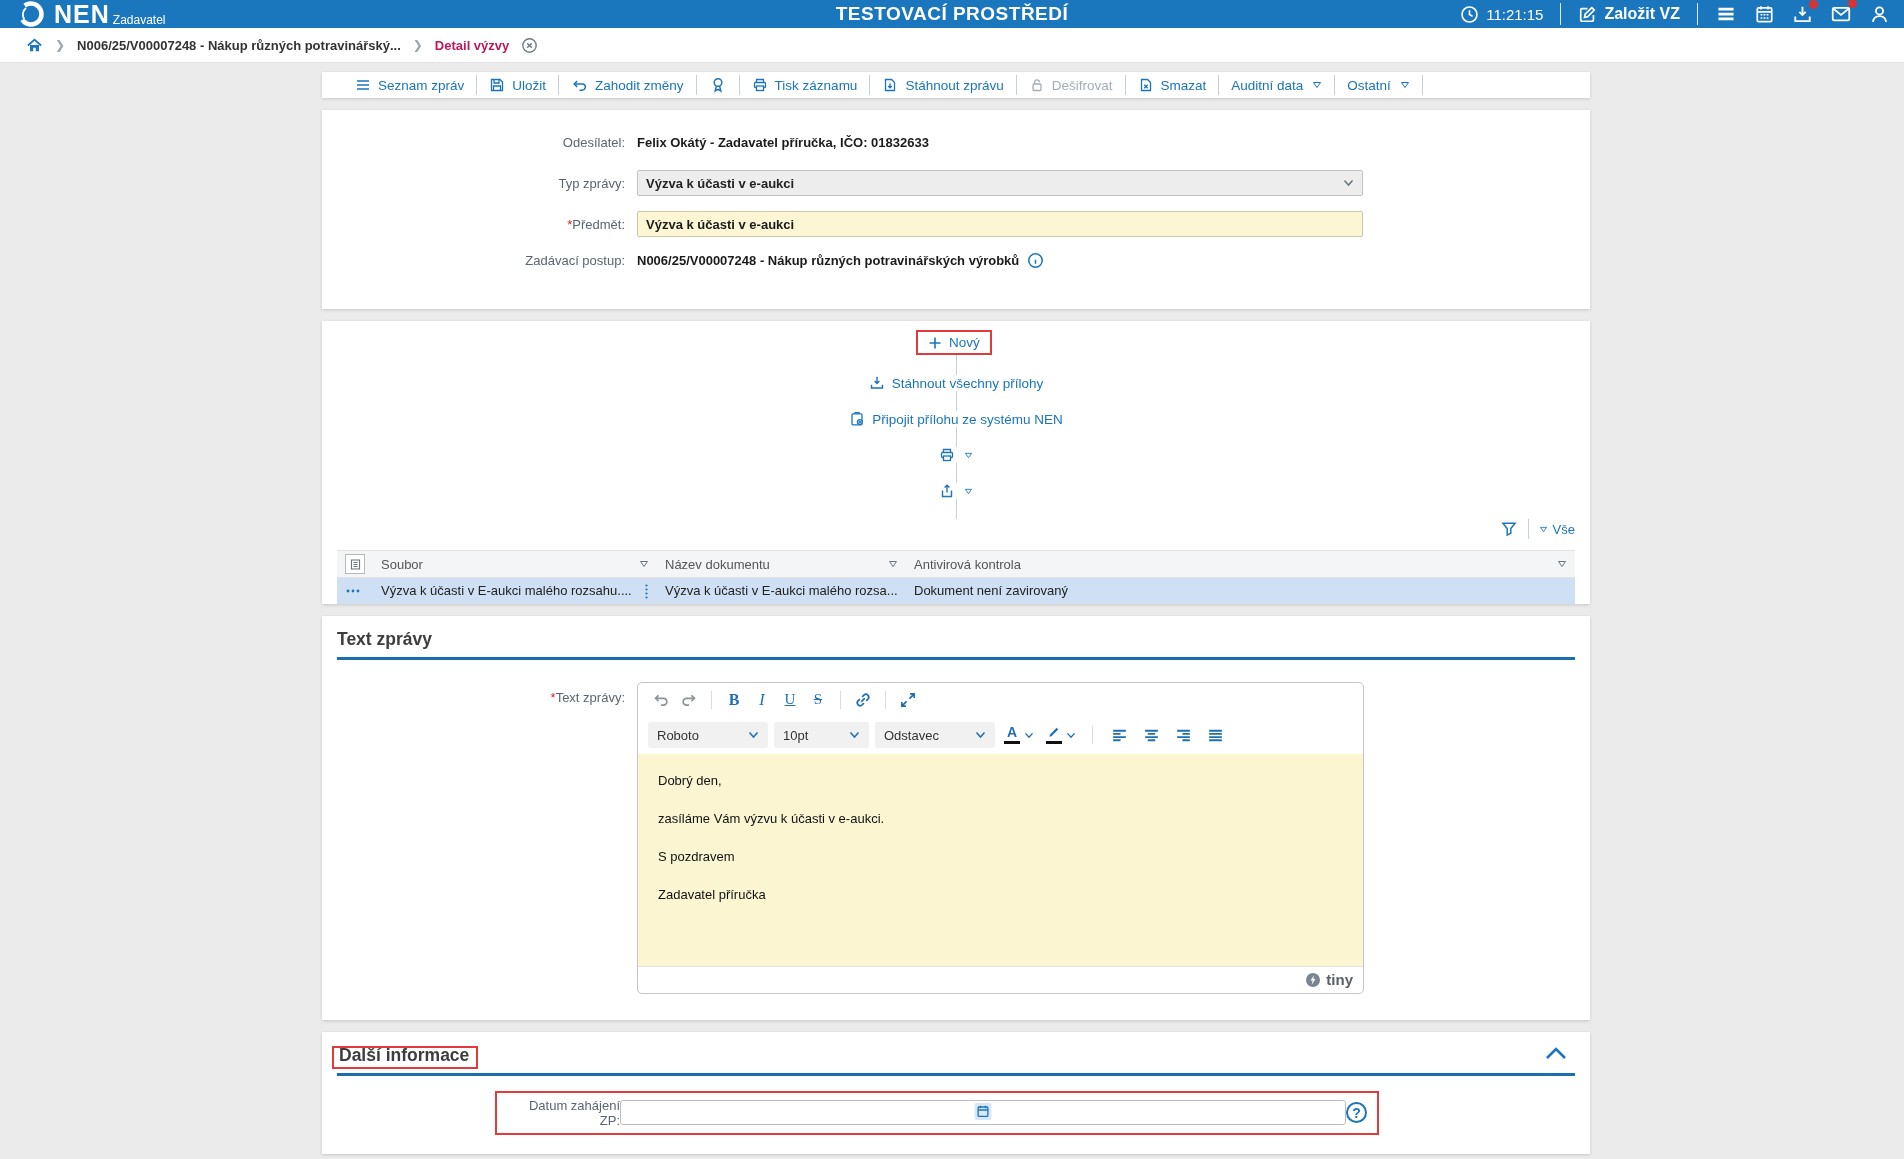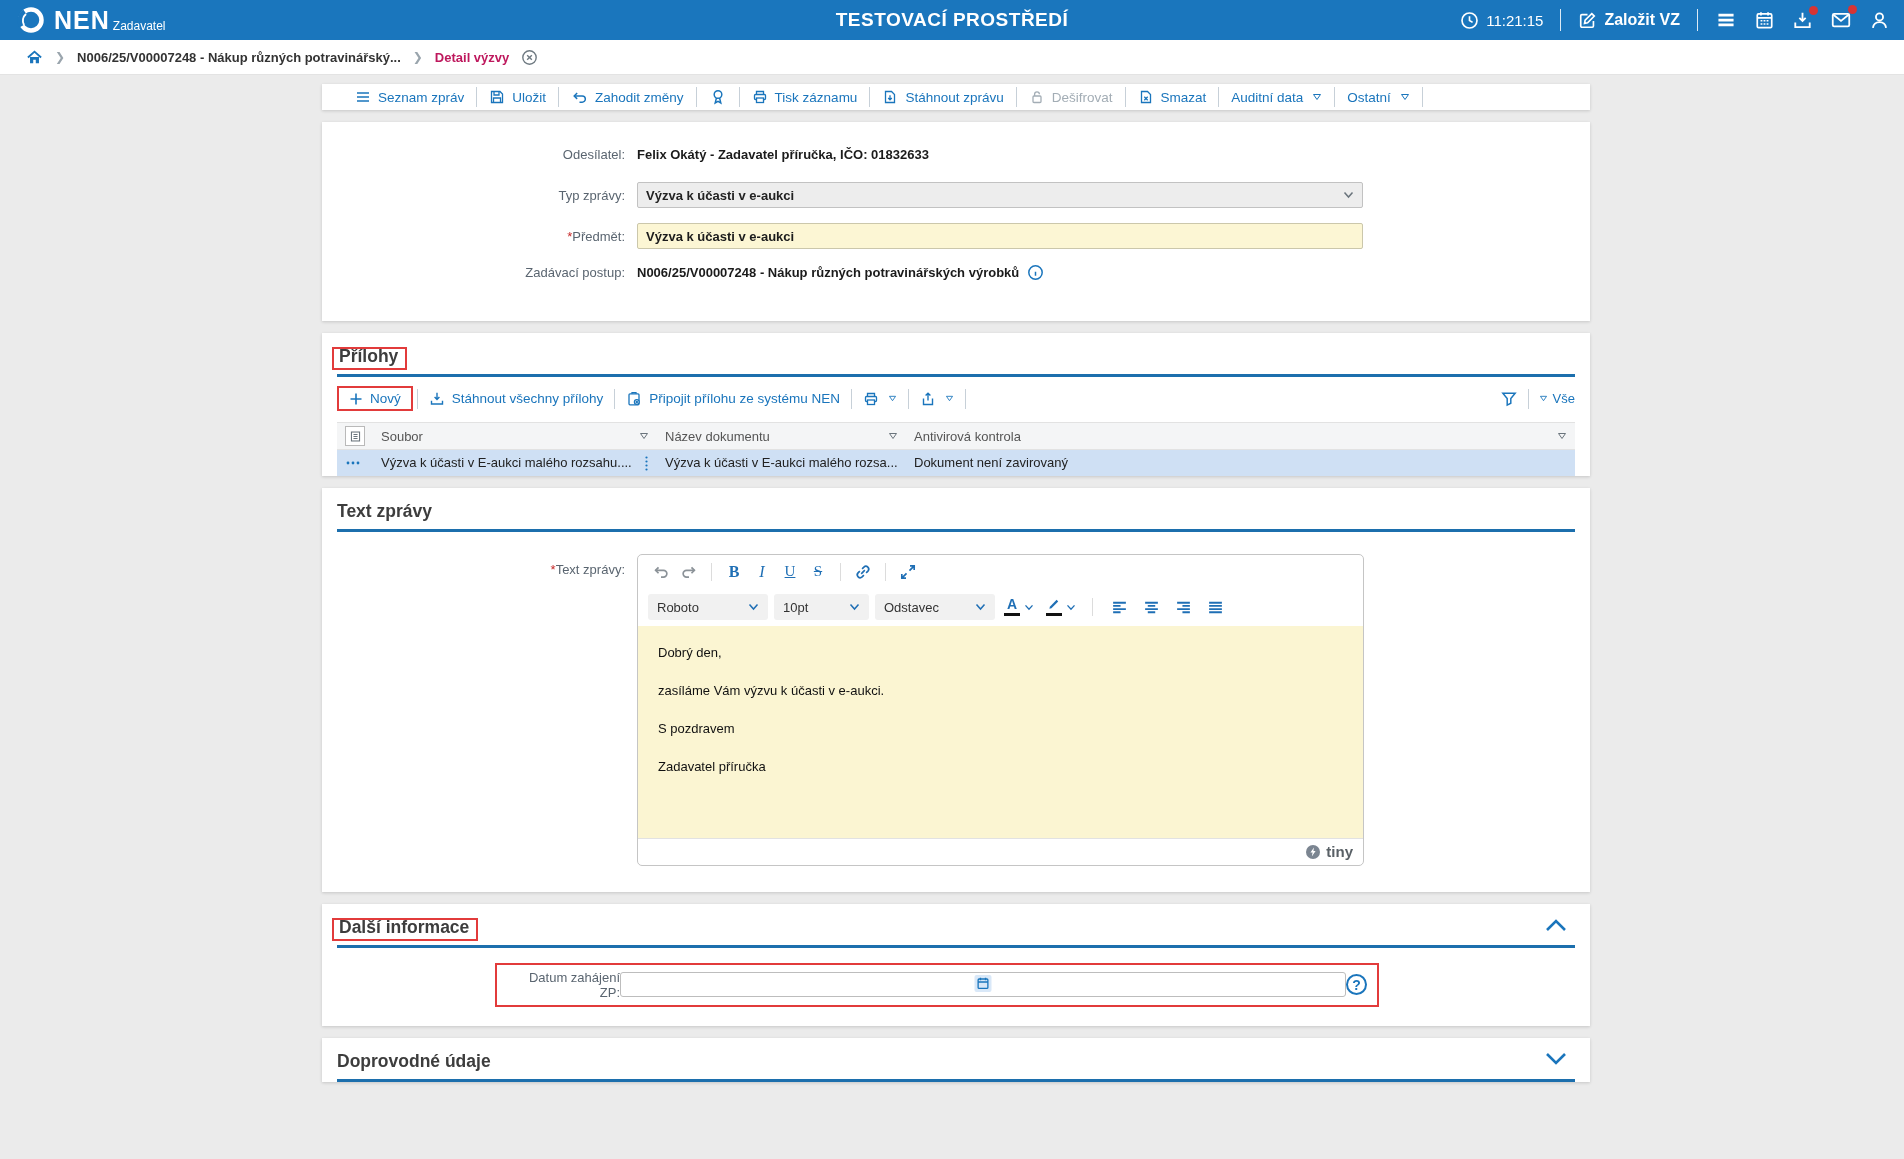--- a/index.html
+++ b/index.html
@@ -1,21 +1,21 @@
 <!DOCTYPE html>
 <html><head>
 <meta charset="utf-8">
 <style>
   * { margin:0; padding:0; box-sizing:border-box; }
   html,body { width:1904px; height:1159px; overflow:hidden; }
   body { background:#ebebeb; font-family:"Liberation Sans", sans-serif; font-size:13px; color:#222; }
   svg { display:block; }
 
   
-  .topbar { height:40px; background:#1a76bd; color:#fff; display:flex; align-items:center; padding:0 14px 0 16px; position:relative; }
+  .topbar { height:28px; background:#1a76bd; color:#fff; display:flex; align-items:center; padding:0 14px 0 16px; position:relative; }
   .logo-group { display:flex; align-items:center; gap:8px; }
   .logo-text { display:flex; align-items:flex-end; gap:3px; }
   .brand { font-size:25px; font-weight:bold; letter-spacing:1px; line-height:24px; }
   .brand-sub { font-size:12px; margin-bottom:-1px; }
   .env-title { position:absolute; left:0; right:0; text-align:center; font-size:19px; font-weight:bold; letter-spacing:.5px; pointer-events:none; }
   .topbar-right { margin-left:auto; display:flex; align-items:center; gap:17px; z-index:1; }
   .tb-time { display:flex; align-items:center; gap:7px; font-size:15px; }
   .tb-divider { width:1px; height:22px; background:rgba(255,255,255,.85); }
   .tb-newvz { display:flex; align-items:center; gap:7px; font-size:16px; font-weight:bold; cursor:pointer; }
   .tb-iconbtn { position:relative; cursor:pointer; display:flex; }
@@ -50,21 +50,21 @@
   .frow:last-child { margin-bottom:0; }
   .flabel { width:288px; text-align:right; margin-right:12px; color:#5a6570; flex:none; }
   .req { color:#c62828; }
   .fvalue { font-weight:bold; color:#1b1b1b; display:flex; align-items:center; gap:8px; }
   .selectbox { width:726px; height:26px; background:#ededed; border:1px solid #c2c2c2; border-radius:2px; display:flex; align-items:center; padding:0 8px; font-weight:bold; cursor:pointer; }
   .selectbox .grow { flex:1; }
   .input-yellow { width:726px; height:26px; background:#fcf6d4; border:1px solid #cbc7ab; border-radius:2px; font-weight:bold; font-size:13px; padding:0 8px; font-family:"Liberation Sans",sans-serif; color:#1b1b1b; }
   .komu-btn { width:163px; height:26px; border:1px solid #bfbfbf; border-radius:13px; background:#fff; color:#1a75bc; font-size:13px; display:flex; align-items:center; justify-content:center; cursor:pointer; margin-left:137px; margin-right:12px; flex:none; }
 
   
-  .att-toolbar { display:flex; align-items:center; padding:9px 0 7px; }
+  .att-toolbar { display:flex; align-items:center; padding:9px 0 7px;flex-direction:column; }
   .att-item { display:flex; align-items:center; gap:7px; color:#1a75bc; padding:0 11px; cursor:pointer; font-size:13.5px; white-space:nowrap; }
   .red-box-inline { border:2px solid #e23b3b; padding:3px 6px; margin-right:4px; }
   .att-right { margin-left:auto; display:flex; align-items:center; gap:10px; }
   .att-vse { color:#1a75bc; display:flex; align-items:center; gap:5px; cursor:pointer; }
   table.att { width:100%; border-collapse:collapse; margin:4px 0 12px; }
   table.att th { background:#f4f5f6; border:1px solid #e2e2e2; border-left:none; border-right:none; font-weight:normal; color:#555; text-align:left; height:27px; padding:0 8px; font-size:13px; }
   table.att td { height:26px; padding:0 8px; font-size:13px; color:#222; }
   tr.att-row { background:#cfe0f4; cursor:pointer; }
   .th-inner { display:flex; align-items:center; }
   .th-label { flex:1; }
@@ -346,25 +346,20 @@
                 <circle cx="8" cy="8" r="6.3"></circle>
                 <path d="M8 7.2v3.8M8 4.6v.2"></path>
               </svg>
             </span>
         </span>
       </div>
     </div>
   </section>
 
   <section class="card">
-    <div class="sec-title-row">
-      <span class="red-outline">
-        <span class="sec-title">Přílohy</span>
-      </span>
-    </div>
     <div class="att-toolbar">
       <span class="red-box-inline">
         <span class="att-item" style="padding:0 4px;">
           <span>
               <svg width="14" height="14" viewBox="0 0 14 14" stroke="#1a75bc" stroke-width="1.6" fill="none">
                 <path d="M7 1.5v11M1.5 7h11"></path>
               </svg>
             </span>
           <span>Nový</span>
         </span>

